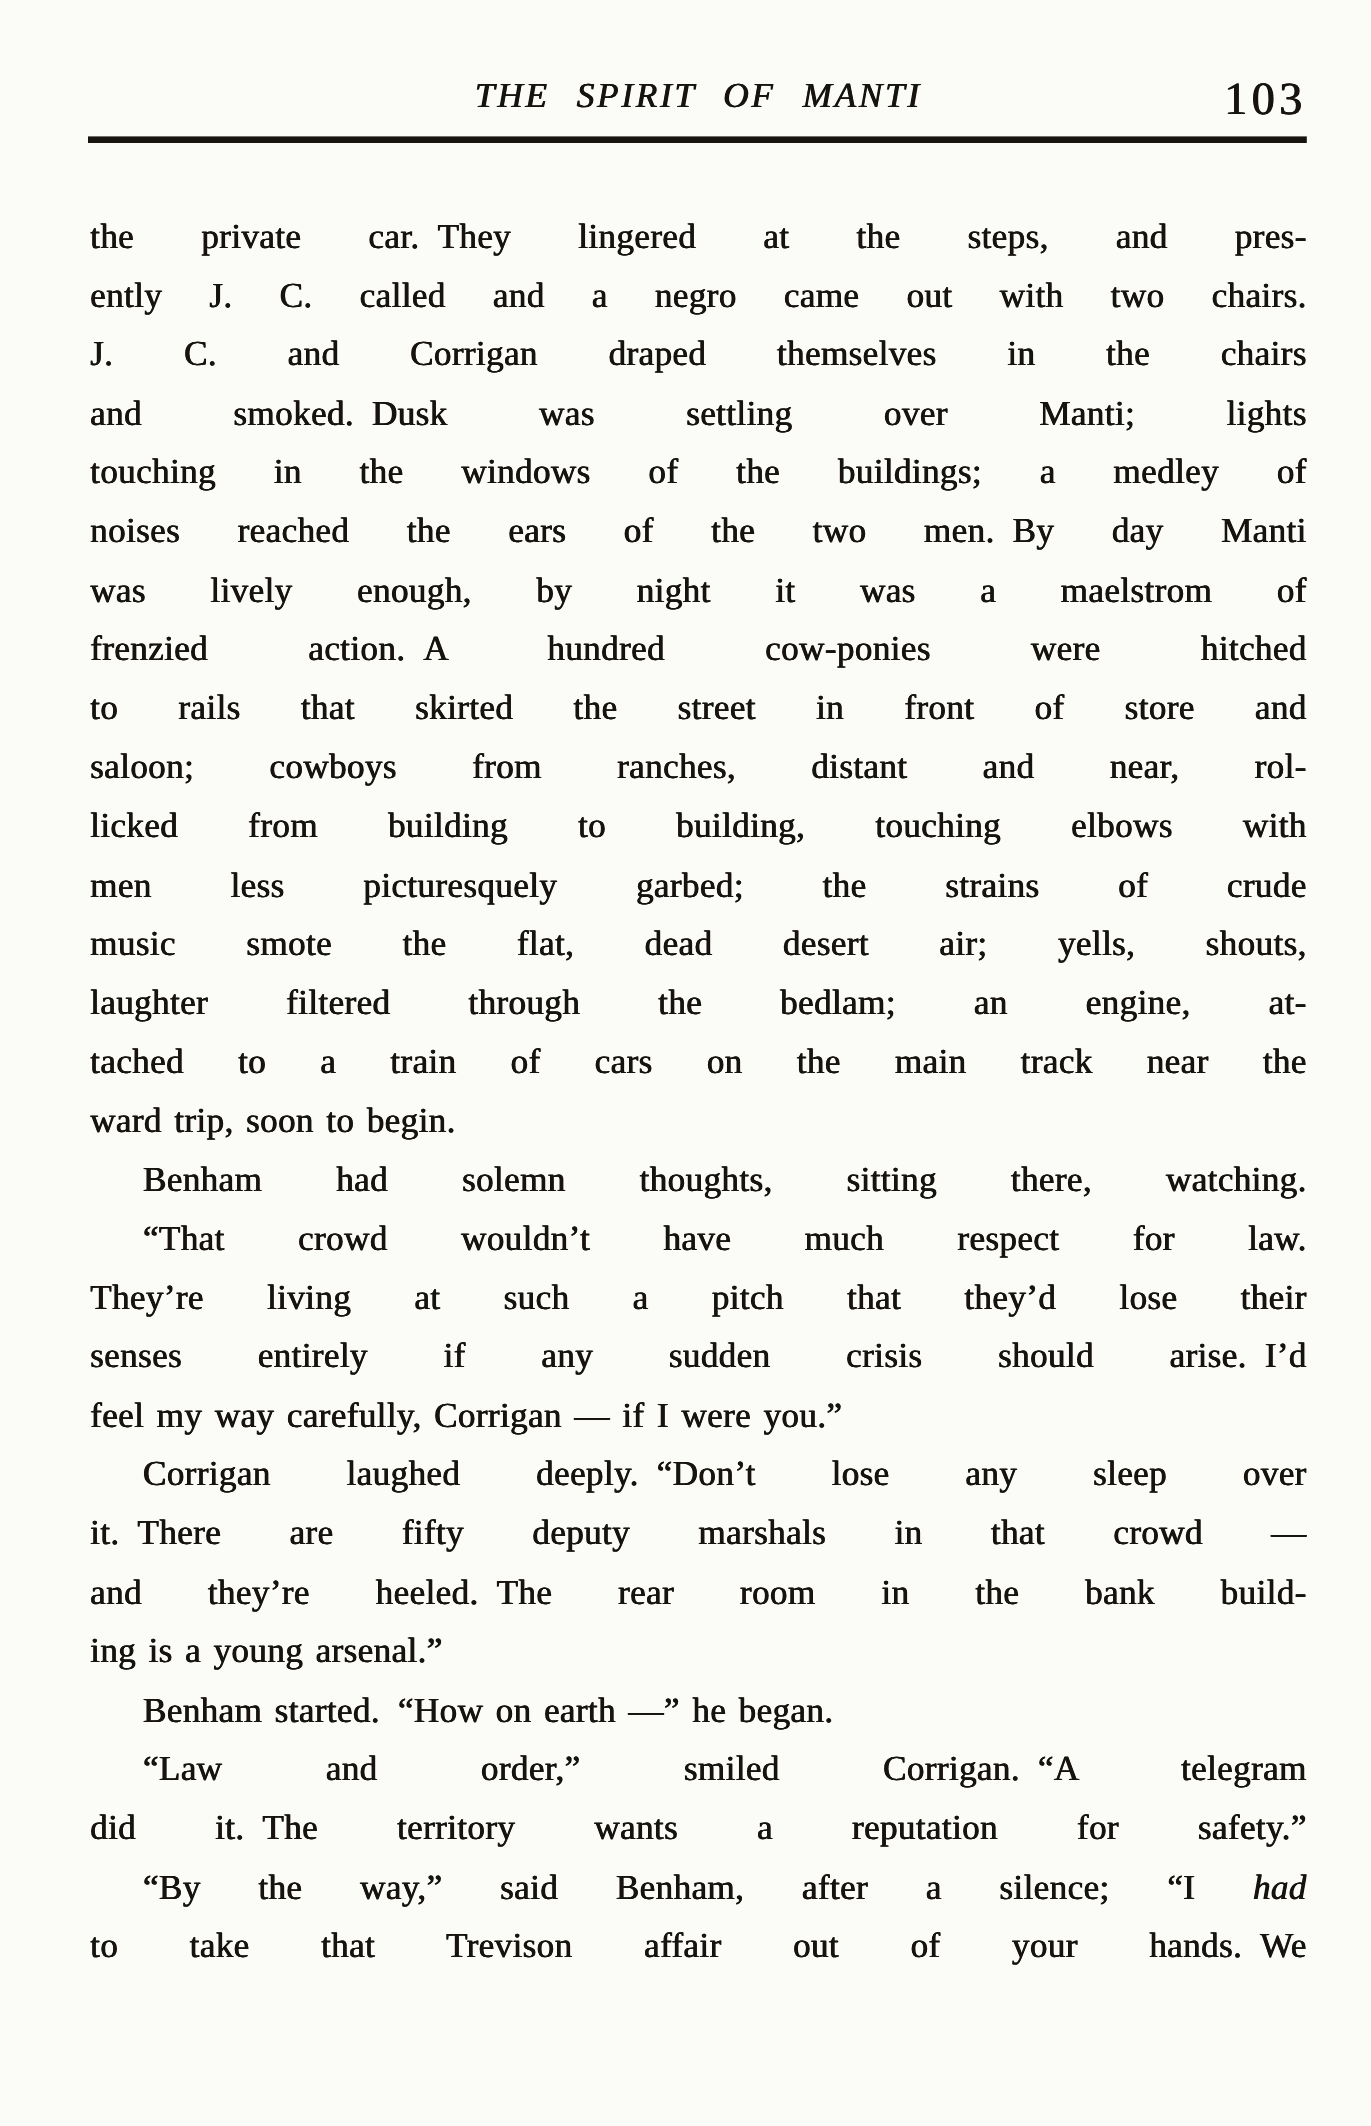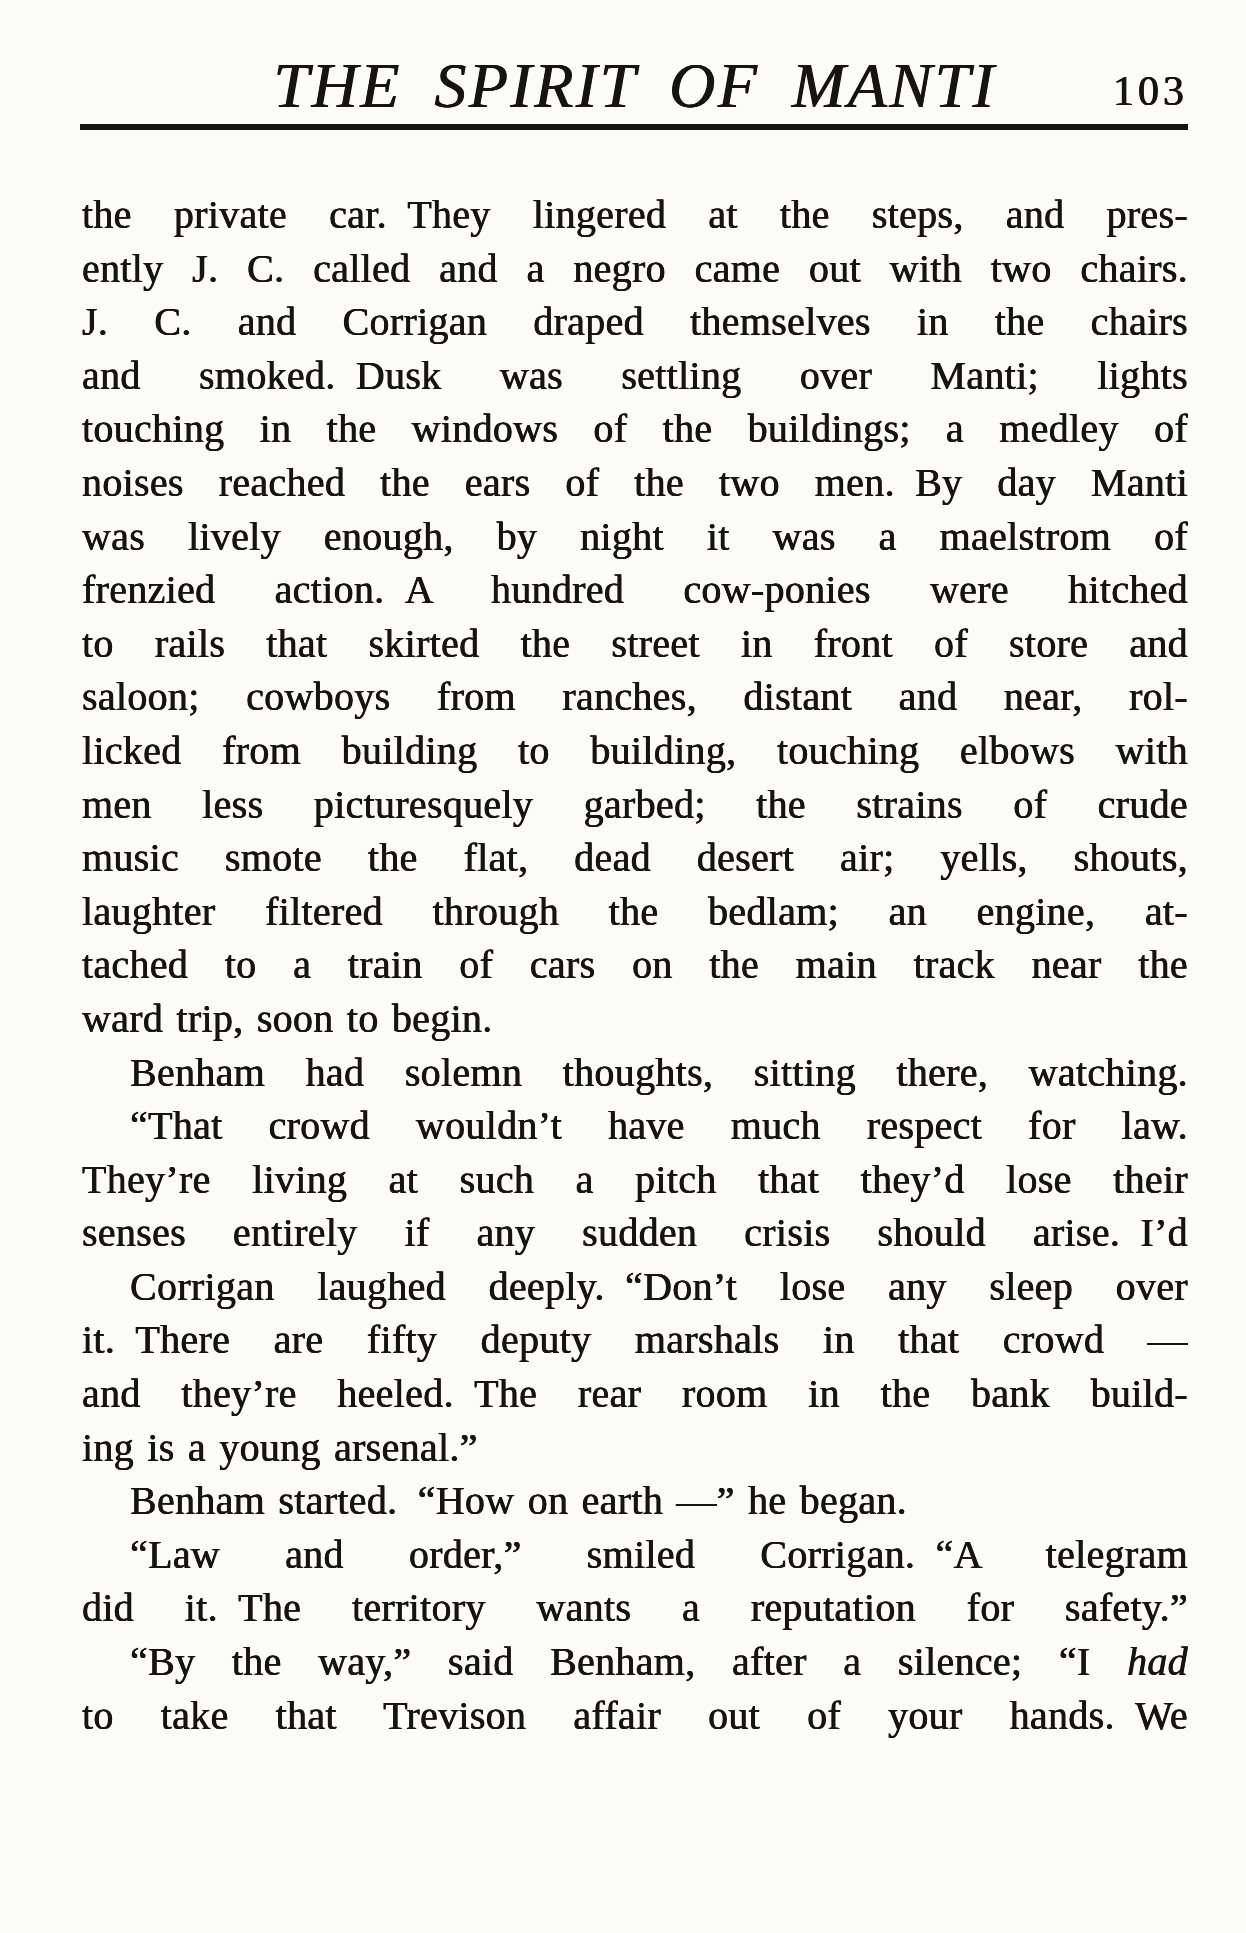--- a/index.html
+++ b/index.html
@@ -19,21 +19,21 @@
   .header {
     position: absolute;
     left: 82px;
     top: 58px;
     width: 1106px;
     height: 62px;
   }
   .title {
     text-align: center;
     font-style: italic;
-    font-size: 64px;
+    font-size: 32px;
     line-height: 56px;
     letter-spacing: 2.5px;
     word-spacing: 14px;
     text-shadow: 0.4px 0 0 currentColor, -0.4px 0 0 currentColor;
   }
   .pagenum {
     position: absolute;
     right: 0;
     top: 9px;
     font-size: 42px;
@@ -51,21 +51,21 @@
     background: #17140f;
   }
   
   .bodytext {
     position: absolute;
     left: 82px;
     top: 188px;
     width: 1106px;
   }
   .line {
-    font-size: 40px;
+    font-size: 32px;
     line-height: 53.6px;
     height: 53.6px;
     overflow: hidden;
     letter-spacing: 0.3px;
     word-spacing: 3px;
     text-shadow: 0.35px 0 0 currentColor, -0.35px 0 0 currentColor;
     white-space: normal;
   }
   .line.j {
     text-align: justify;
@@ -97,20 +97,21 @@
       <div class="line j">licked from building to building, touching elbows with</div>
       <div class="line j">men less picturesquely garbed; the strains of crude</div>
       <div class="line j">music smote the flat, dead desert air; yells, shouts,</div>
       <div class="line j">laughter filtered through the bedlam; an engine, at-</div>
       <div class="line j">tached to a train of cars on the main track near the</div>
       <div class="line">ward trip, soon to begin.</div>
       <div class="line j ind">Benham had solemn thoughts, sitting there, watching.</div>
       <div class="line j ind">“That crowd wouldn’t have much respect for law.</div>
       <div class="line j">They’re living at such a pitch that they’d lose their</div>
       <div class="line j">senses entirely if any sudden crisis should arise. I’d</div>
+      <div class="line">feel my way carefully, Corrigan — if I were you.”</div>
       <div class="line j ind">Corrigan laughed deeply. “Don’t lose any sleep over</div>
       <div class="line j">it. There are fifty deputy marshals in that crowd —</div>
       <div class="line j">and they’re heeled. The rear room in the bank build-</div>
       <div class="line">ing is a young arsenal.”</div>
       <div class="line ind">Benham started. “How on earth —” he began.</div>
       <div class="line j ind">“Law and order,” smiled Corrigan. “A telegram</div>
       <div class="line j">did it. The territory wants a reputation for safety.”</div>
       <div class="line j ind"><span>“By the way,” said Benham, after a silence; “I </span><i>had</i></div>
       <div class="line j">to take that Trevison affair out of your hands. We</div>
     </div>

